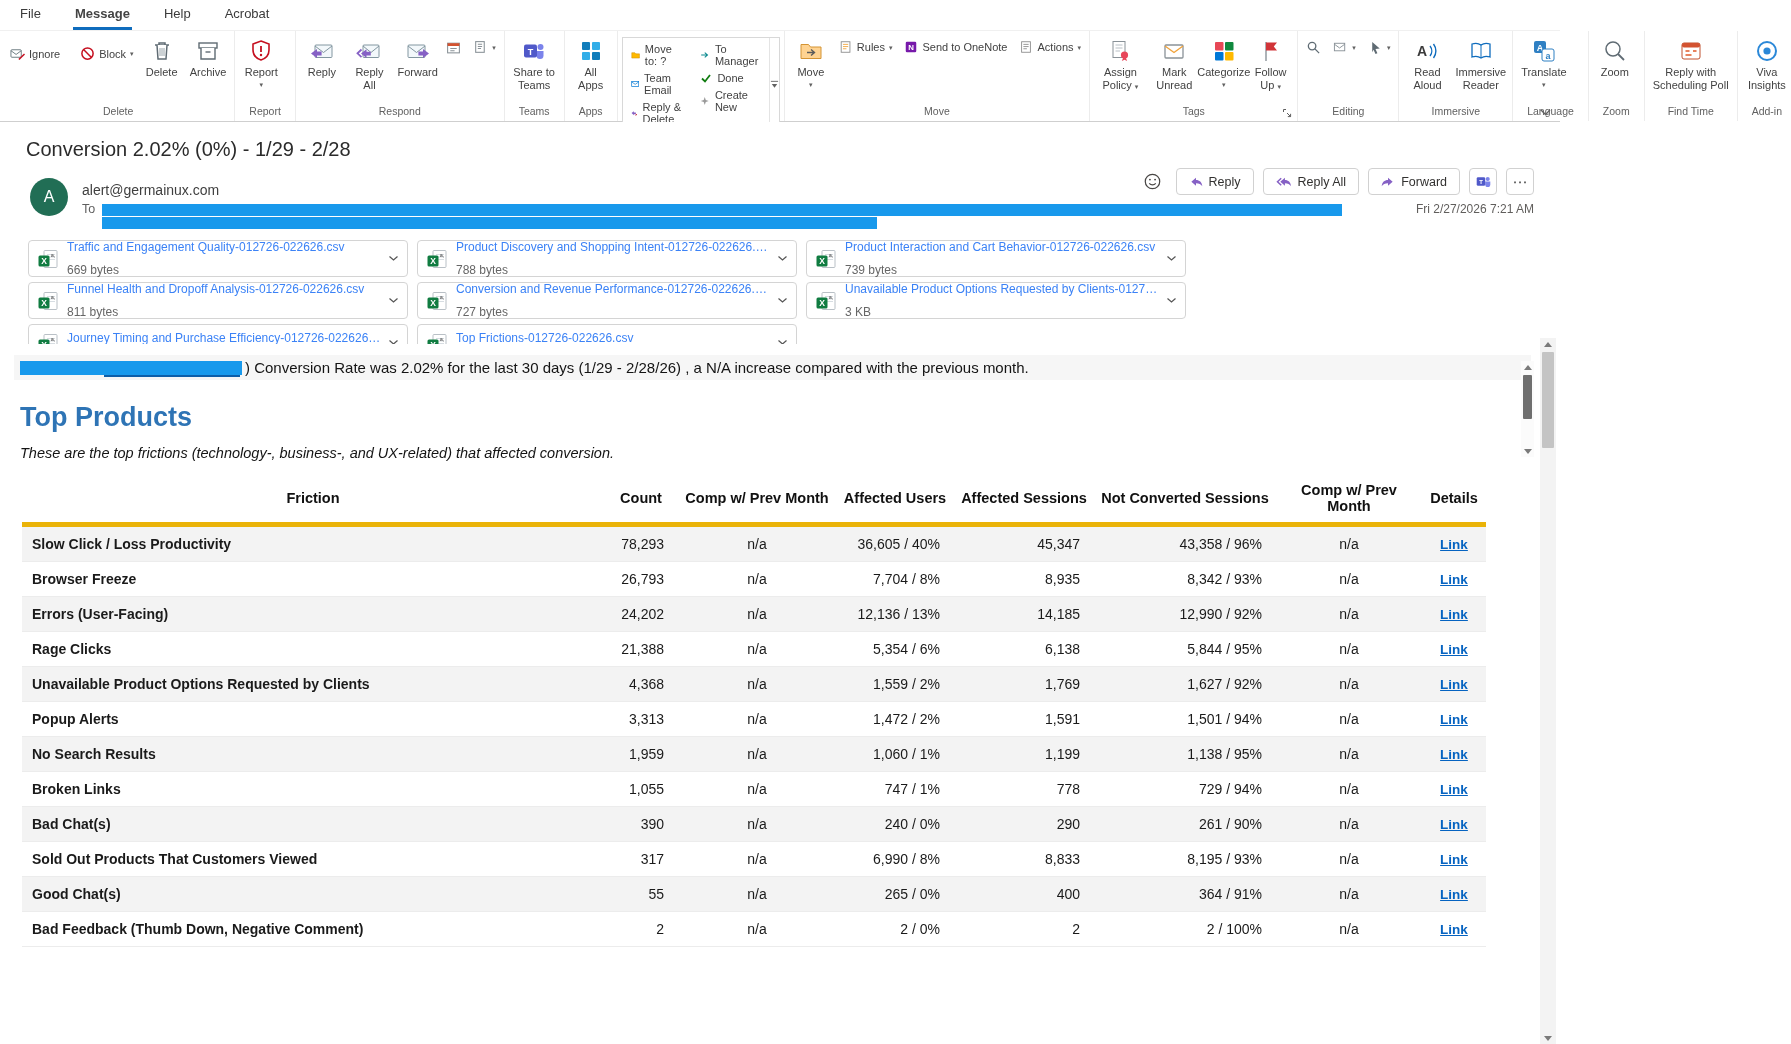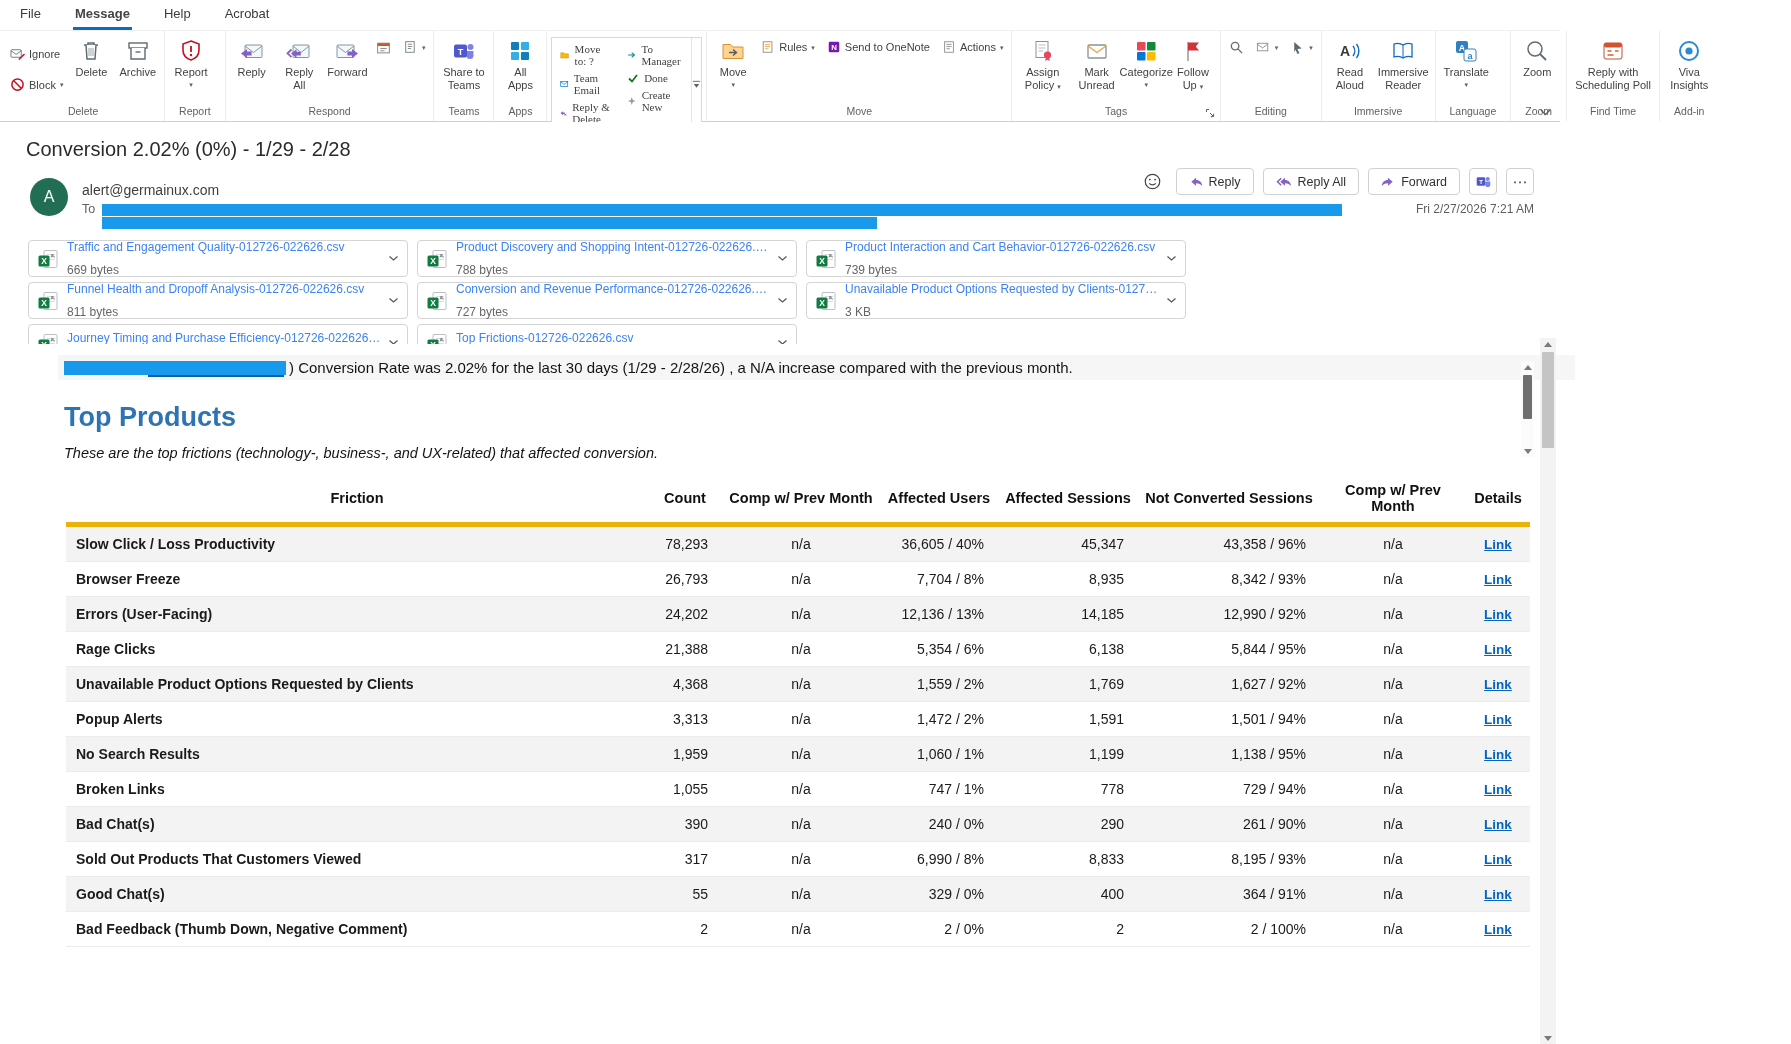--- a/index.html
+++ b/index.html
@@ -14,25 +14,25 @@
 
   
   .ribbon{height:92px;background:#fff;border-top:1px solid #f0f0f0;border-bottom:1px solid #cfcfcf;display:flex;align-items:stretch;padding:0 2px;position:relative;}
   .rgroup{display:flex;flex-direction:column;border-right:1px solid #ececec;padding:3px 4px 0;}
   .rgroup-content{display:flex;flex:1;align-items:flex-start;gap:2px;}
   .rgroup-label{font-size:10.5px;color:#616161;text-align:center;padding:1px 10px 4px;position:relative;white-space:nowrap;}
   .btn-lg{display:flex;flex-direction:column;align-items:center;gap:2px;padding:4px 4px 0;border:none;background:transparent;font-family:inherit;font-size:11px;color:#424242;text-align:center;line-height:1.2;min-width:44px;cursor:default;}
   .btn-lg .lbl{max-width:66px;}
   .btn-sm{display:flex;align-items:center;gap:4px;border:none;background:transparent;font-family:inherit;font-size:11px;color:#424242;padding:2px 4px;white-space:nowrap;cursor:default;}
   .caret{font-size:7px;color:#616161;line-height:1;}
-  .stack2{display:flex;flex-direction:column;gap:12px;padding-top:10px;}
+  .stack2{display:flex;flex-direction:row;gap:12px;padding-top:10px;}
   .stack3{display:flex;flex-direction:row;gap:4px;padding-top:4px;}
   .launcher{position:absolute;right:1px;bottom:3px;cursor:default;}
   .quicksteps{display:flex;border:1px solid #d8d8d8;background:#fff;margin-top:3px;}
-  .qs-col{display:flex;flex-direction:column;gap:5px;padding:5px 8px;font-family:Liberation Serif, serif;}
+  .qs-col{display:flex;flex-direction:column;gap:5px;padding:5px 8px;}
   .qs-item{display:flex;align-items:center;gap:5px;font-size:11px;color:#424242;cursor:default;}
   .qs-overflow{width:15px;border-left:1px solid #e4e4e4;display:flex;align-items:center;justify-content:center;color:#616161;}
   .collapse-btn{position:absolute;right:8px;bottom:4px;border:none;background:transparent;cursor:default;}
 
   
   .mail{position:relative;height:922px;background:#fff;}
   .subject{font-size:20px;color:#2b2b2b;padding:16px 0 0 26px;}
   .avatar{position:absolute;left:30px;top:56px;width:38px;height:38px;border-radius:50%;background:#216e55;color:#fff;display:flex;align-items:center;justify-content:center;font-size:16px;}
   .sender{position:absolute;left:82px;top:60px;font-size:14px;color:#3f3f3f;}
   .to-row{position:absolute;left:82px;top:80px;display:flex;align-items:flex-start;gap:7px;font-size:12.5px;color:#5f5f5f;}
@@ -47,21 +47,21 @@
 
   
   .attachments{position:absolute;left:28px;top:118px;width:1160px;height:104px;overflow:hidden;display:grid;grid-template-columns:repeat(3,380px);grid-auto-rows:37px;gap:5px 9px;}
   .attach{display:flex;align-items:center;border:1px solid #d4d4d4;border-radius:4px;background:#fff;padding:0 2px 0 8px;cursor:default;}
   .attach-info{flex:1;min-width:0;margin-left:8px;}
   .attach-name{font-size:12px;color:#3b82f6;white-space:nowrap;overflow:hidden;text-overflow:ellipsis;}
   .attach-size{font-size:12px;color:#666;margin-top:9px;}
   .attach-caret{width:24px;align-self:stretch;display:flex;align-items:center;justify-content:center;}
 
   
-  .bodycontent{position:absolute;left:0;top:233px;width:1540px;margin-left:44px;}
+  .bodycontent{position:absolute;left:0;top:233px;width:1540px;}
   .summary{margin-left:14px;width:1517px;background:#f6f6f6;padding:4px 6px;display:flex;align-items:center;font-size:15px;color:#141414;}
   .summary .redact-inline{position:relative;width:222px;height:14px;background:#1899ec;flex:none;margin-right:3px;}
   .redact-underline{position:absolute;left:84px;right:2px;bottom:-2px;height:2px;background:#0d5ea8;}
   .heading{margin:22px 0 0 20px;font-size:27px;font-weight:bold;color:#2e74b5;}
   .desc{margin:12px 0 0 20px;font-size:14.5px;font-style:italic;color:#141414;}
   table.frictions{margin:13px 0 0 22px;border-collapse:collapse;table-layout:fixed;width:1464px;}
   .frictions th{font-size:14.5px;font-weight:bold;color:#111;padding:8px 6px;text-align:center;border-bottom:5px solid #eab308;}
   .frictions td{font-size:14px;color:#1a1a1a;padding:9px 6px;border-bottom:1px solid #ececec;}
   .frictions tr.alt{background:#f3f3f3;}
   td.c-friction{font-weight:bold;text-align:left;padding-left:10px;}
@@ -837,21 +837,21 @@
               <td class="c-sessions">8,833</td>
               <td class="c-notconv">8,195 / 93%</td>
               <td class="c-comp2">n/a</td>
               <td class="c-details"><span class="link">Link</span></td>
             </tr>
 
             <tr class="alt">
               <td class="c-friction">Good Chat(s)</td>
               <td class="c-count">55</td>
               <td class="c-comp1">n/a</td>
-              <td class="c-users">329 / 0%</td>
+              <td class="c-users">265 / 0%</td>
               <td class="c-sessions">400</td>
               <td class="c-notconv">364 / 91%</td>
               <td class="c-comp2">n/a</td>
               <td class="c-details"><span class="link">Link</span></td>
             </tr>
 
             <tr>
               <td class="c-friction">Bad Feedback (Thumb Down, Negative Comment)</td>
               <td class="c-count">2</td>
               <td class="c-comp1">n/a</td>

